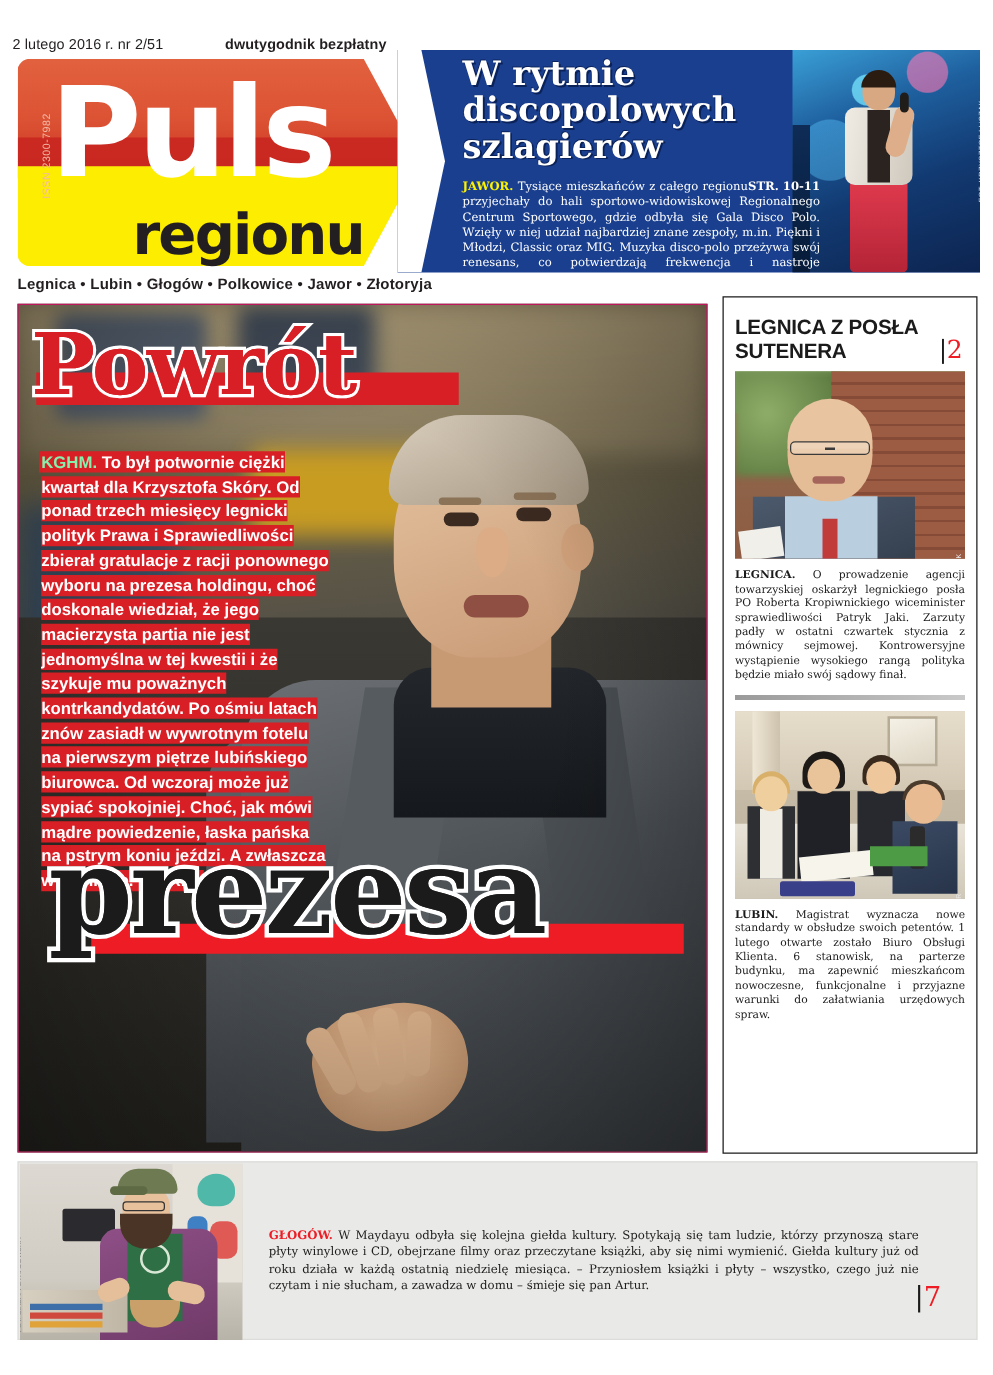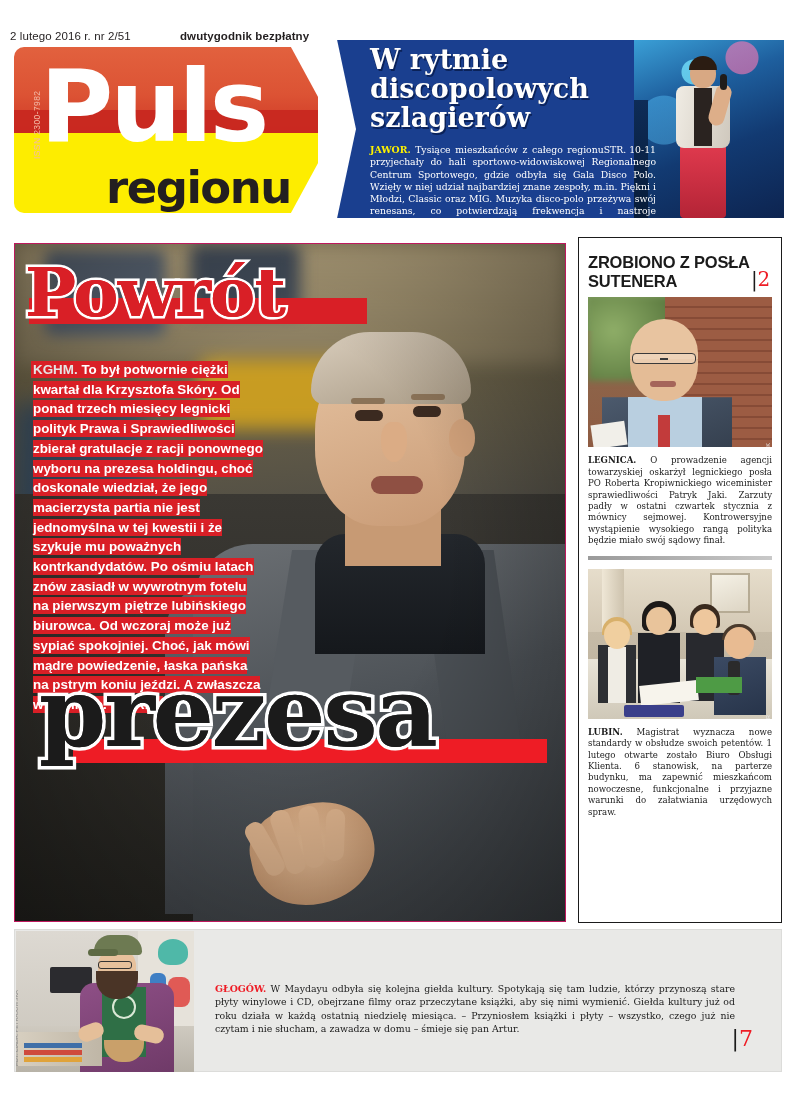--- a/index.html
+++ b/index.html
@@ -67,21 +67,21 @@
   .promo-credit { position:absolute; right:1px; top:40px; font-size:6px; color:#cfd9ea;
                   transform:rotate(-90deg); transform-origin:right top; letter-spacing:.3px;
                   white-space:nowrap; }
   .promo-h { position:absolute; left:52px; top:6px; width:300px; color:#fff;
              font-family:"DejaVu Serif", serif; font-weight:bold; font-size:27px;
              line-height:1.07; text-shadow:1.5px 1.5px 0 #0b2258, -0.5px -0.5px 0 #0b2258; }
   .promo-body { position:absolute; left:52px; top:104px; width:286px; color:#fff;
                 font-family:"DejaVu Serif", serif; font-size:9.3px; line-height:1.32;
                 text-align:justify; }
   .promo-body b.loc { color:#fdf200; }
-  .promo-body .str { float:right; font-weight:normal; margin-left:0; }
+  .promo-body .str { float:right; font-weight:bold; margin-left:0; }
 
   
   .main-art { position:absolute; left:14px; top:243px; width:552px; height:679px;
               overflow:hidden; background:#3d3a35; border:1px solid #be185d; }
   .main-photo { position:absolute; inset:0;
      background:
        radial-gradient(ellipse 150px 120px at 62% 30%, rgba(232,196,160,.0) 0 100%),
        linear-gradient(175deg,#8e7f5e 0%, #6f6549 18%, #4c4a44 45%, #3a3833 70%, #2c2b28 100%); }
   
   .bg-chair1 { position:absolute; left:30px; top:6px; width:120px; height:86px;
@@ -150,21 +150,21 @@
                         letter-spacing:-1px; }
   .kicker-powrot .txt2 { position:absolute; left:0; top:0; font-family:"DejaVu Serif", serif;
                         font-weight:bold; font-size:68px; line-height:1; color:#d91f26;
                         letter-spacing:-1px; }
 
   
   .lead { position:absolute; left:18px; top:116px; width:232px;
           font-size:13.4px; line-height:1.47; font-weight:bold; color:#fff; }
   .lead span.l { background:#d91f26; box-shadow:3px 0 0 #d91f26, -2px 0 0 #d91f26;
                  display:inline; padding:1px 0; }
-  .lead .loc { color:#e5e5e5; }
+  .lead .loc { color:#86efac; }
   .lead .str { font-weight:bold; }
 
   
   .prezesa { position:absolute; left:24px; top:421px; width:520px; height:110px; }
   .prezesa .redbar { position:absolute; left:34px; top:74px; width:474px; height:24px;
                      background:#ee1c25; }
   .prezesa .t { position:absolute; left:0; top:0; font-family:"DejaVu Serif", serif;
                 font-weight:bold; font-size:96px; line-height:1; color:#1b1b1b;
                 -webkit-text-stroke:7px #fff; paint-order:stroke fill; letter-spacing:-2px; }
   .prezesa .t2 { position:absolute; left:0; top:0; font-family:"DejaVu Serif", serif;
@@ -330,20 +330,21 @@
   <div class="masthead">
     <div class="mh-arrow">
       <div class="mh-top"></div>
       <div class="mh-mid"></div>
       <div class="mh-bot"></div>
     </div>
     <div class="mh-puls">Puls</div>
     <div class="mh-reg">regionu</div>
     <div class="issn">ISSN 2300-7982</div>
   </div>
+  <div class="cities">Legnica • Lubin • Głogów • Polkowice • Jawor • Złotoryja</div>
 
   <div class="promo">
     <div class="promo-chev"></div>
     <div class="promo-photo">
       <div class="spk"></div>
       <div class="fig">
         <div class="legs"></div>
         <div class="torso"></div>
         <div class="shirt"></div>
         <div class="arm"></div>
@@ -414,21 +415,21 @@
       <div class="t">prezesa</div>
       <div class="t2">prezesa</div>
     </div>
 
   </div>
 
   <div class="sidebar">
 
     <div>
       <div class="sb-head">
-        <div>ZROBIONO Z POSŁA</div>
+        <div>LEGNICA Z POSŁA</div>
         <div>SUTENERA</div>
         <span class="sb-page"><span class="bar">|</span><span>2</span></span>
       </div>
       <div class="sb-photo p1">
         <div class="tree"></div>
         <div class="brick"></div>
         <div class="jacket"></div>
         <div class="shirt"></div>
         <div class="tie"></div>
         <div class="head"></div>

